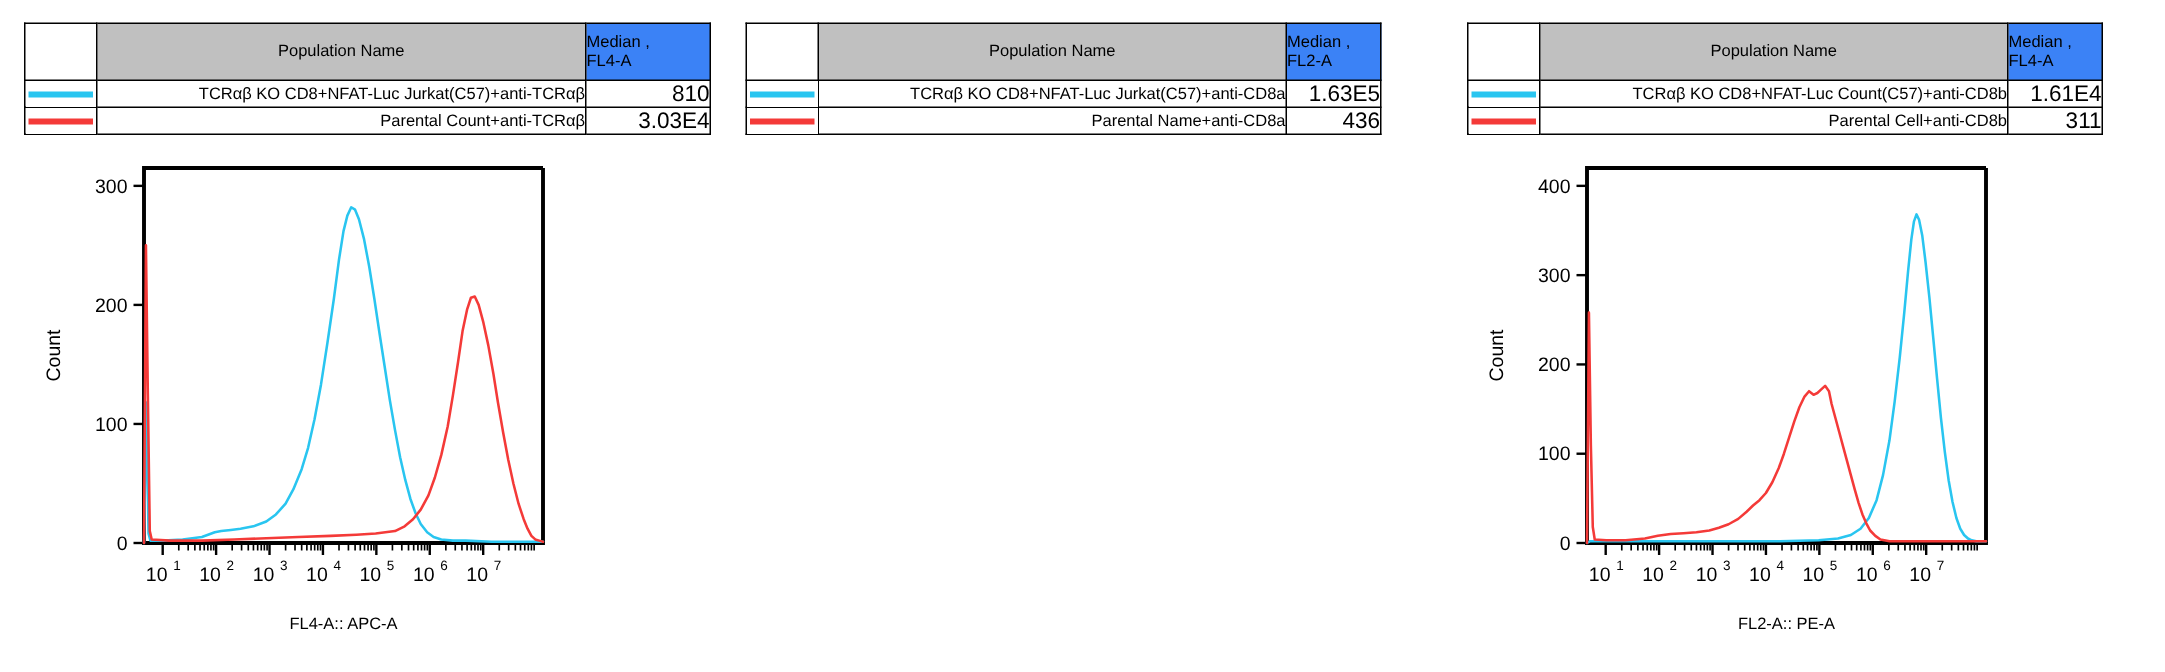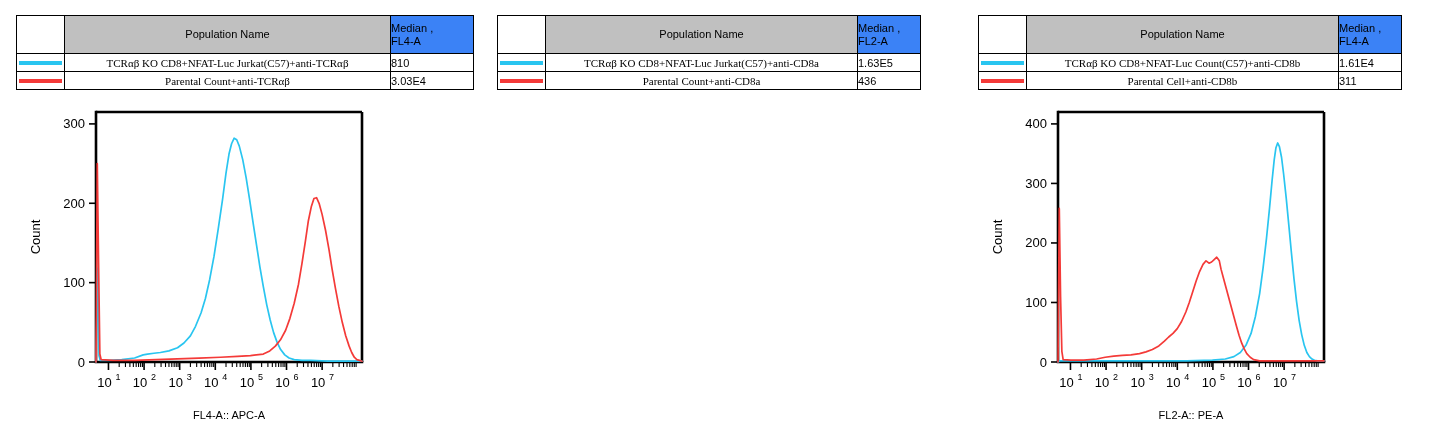--- a/index.html
+++ b/index.html
@@ -41,25 +41,25 @@
     font-size:11px;line-height:13px;padding:3px 3px;
     height:37px;
   }
   .lt-median-head .m2{display:block;}
   .lt-swatch{width:47px;height:17px;background:#fff;position:relative;}
   .swatch-bar{
     position:absolute;left:2px;right:2px;top:50%;
     height:4px;margin-top:-2px;border-radius:0;
   }
   .lt-name{
-    text-align:center;padding:1px 3px;font-size:11px;
-    white-space:nowrap;height:17px;font-family:Liberation Serif, serif;
+    text-align:right;padding:1px 3px;font-size:11px;
+    white-space:nowrap;height:17px;
   }
   .lt-median{
-    text-align:left;padding:1px 4px;font-size:11px;
+    text-align:right;padding:1px 4px;font-size:15px;
     white-space:nowrap;height:17px;
   }
 
   
   .plot-wrap{position:absolute;}
   #plot-0{left:18px;top:104px;width:420px;height:330px;}
   #plot-1{left:499px;top:104px;width:420px;height:330px;}
   .plot-svg{display:block;}
 
   .axis-line{stroke:#000;stroke-width:2.6;fill:none;stroke-linecap:square;}
@@ -248,21 +248,21 @@
         <td class="lt-swatch">
           <span class="swatch-bar" style="background:#29c5f0"></span>
         </td>
         <td class="lt-name">TCRαβ KO CD8+NFAT-Luc Jurkat(C57)+anti-CD8a</td>
         <td class="lt-median">1.63E5</td>
       </tr>
       <tr>
         <td class="lt-swatch">
           <span class="swatch-bar" style="background:#f43a38"></span>
         </td>
-        <td class="lt-name">Parental Count+anti-CD8a</td>
+        <td class="lt-name">Parental Name+anti-CD8a</td>
         <td class="lt-median">436</td>
       </tr>
     </tbody>
       </table>
 
     <div class="plot-wrap" id="plot-1">
       <svg class="plot-svg" width="420" height="330" viewBox="0 0 420 330">
         <g>
           <path class="axis-line" d="M 78 8 L 78 258 L 344 258"></path>
           <line x1="344" y1="8" x2="344" y2="258" stroke="#000" stroke-width="2.6"></line>

